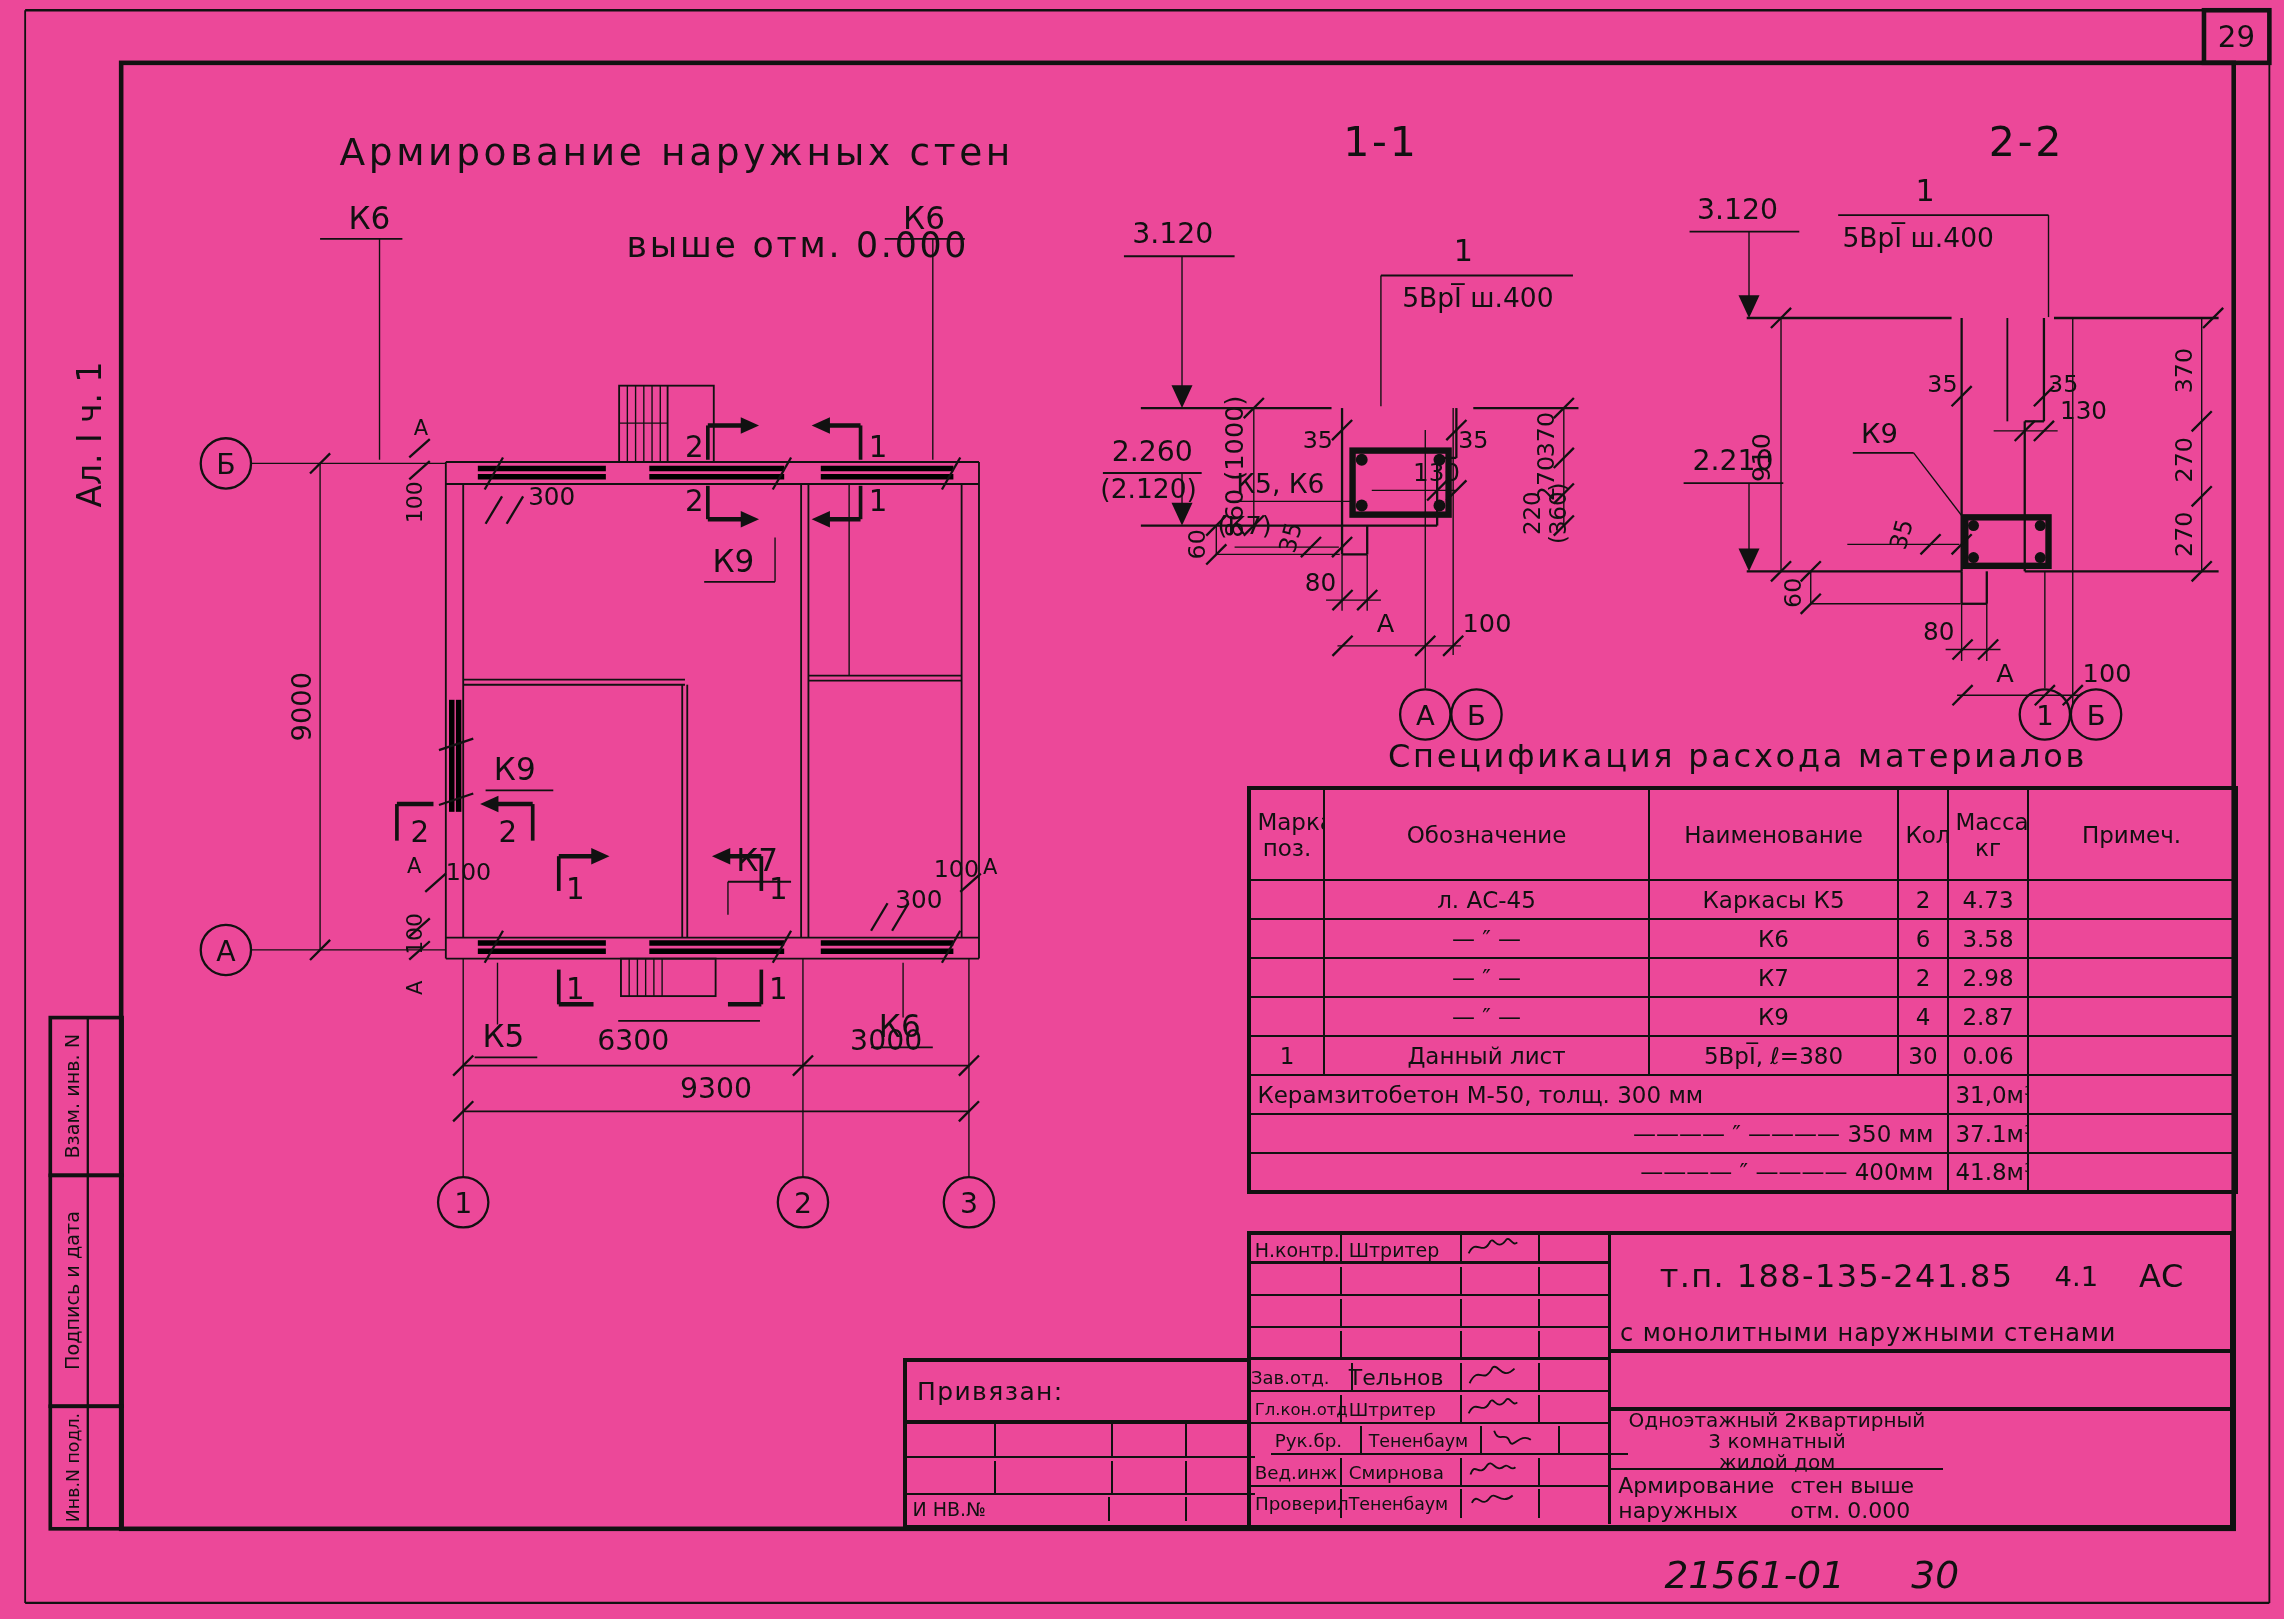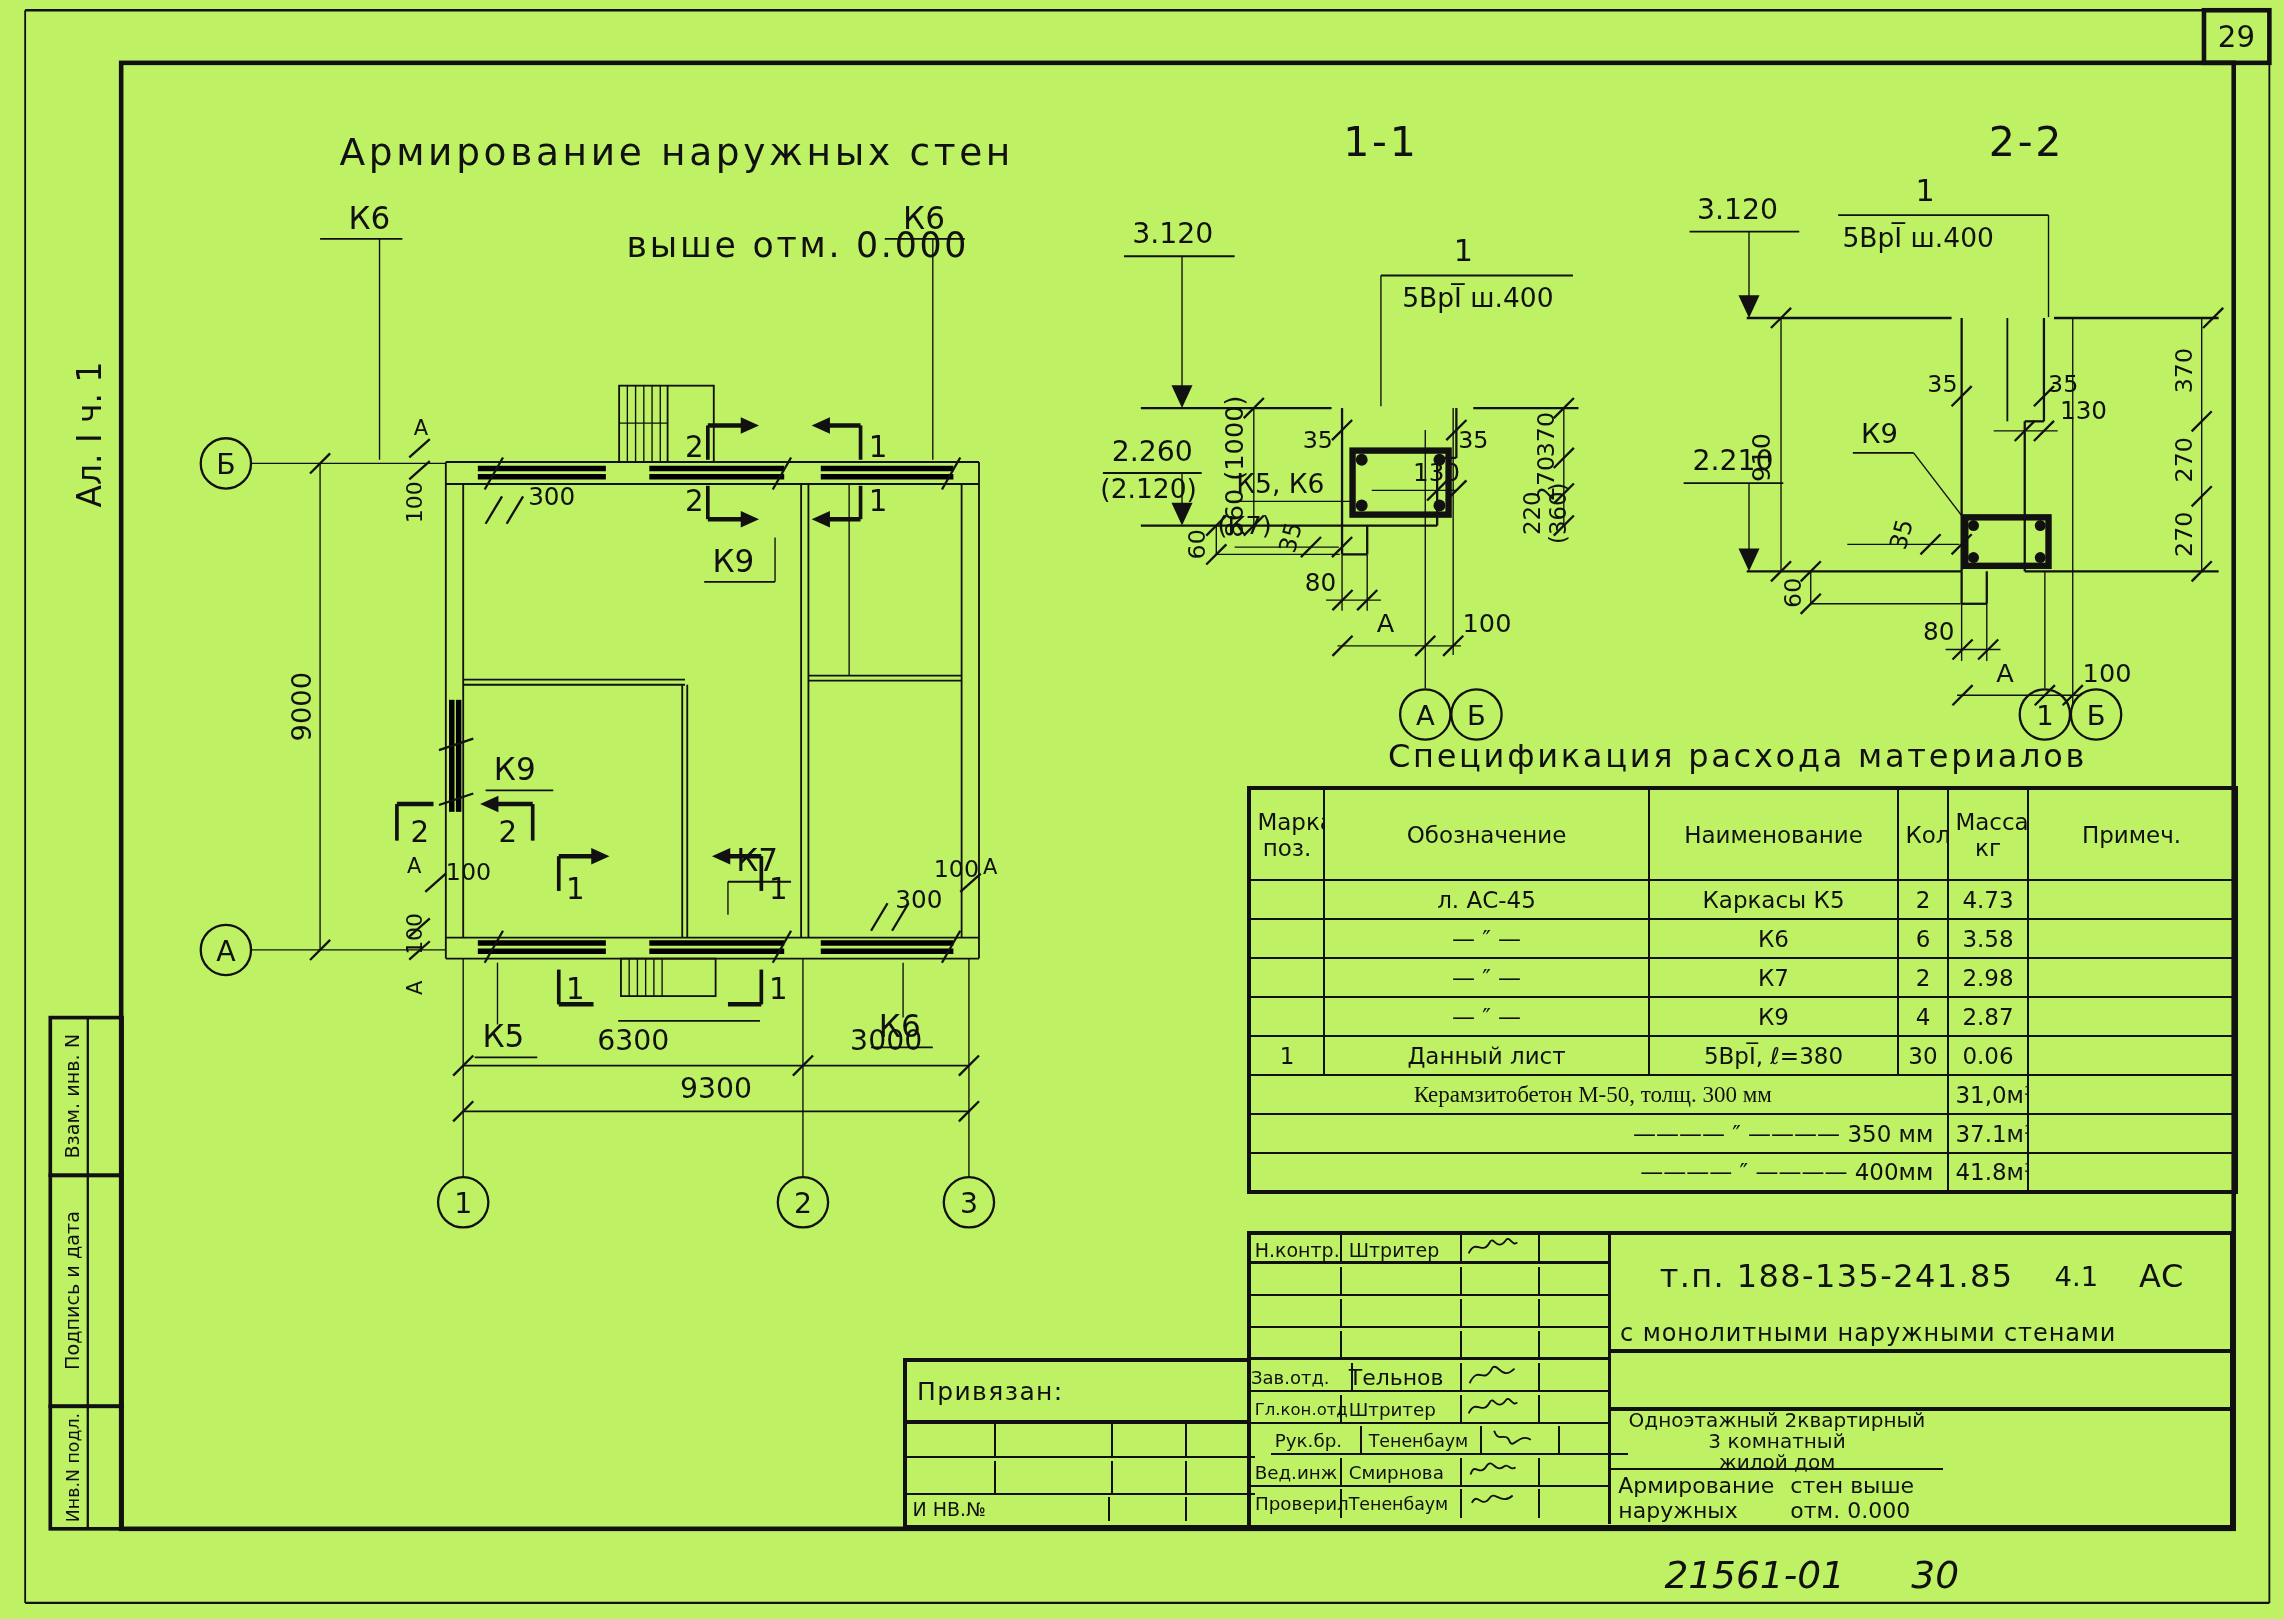--- a/index.html
+++ b/index.html
@@ -1,16 +1,16 @@
 <!DOCTYPE html>
 <html style="font-size:7.3px"><head>
 <meta charset="utf-8">
 <style>
   html,body{margin:0;padding:0;background:#e8e8e4;}
-  #sheet{position:relative;width:2284px;height:1620px;background:#bef264;overflow:hidden;
+  #sheet{position:relative;width:2284px;height:1620px;background:#ec4899;overflow:hidden;
          font-family:"DejaVu Sans", "Liberation Sans", sans-serif;color:#111;}
   svg{position:absolute;left:0;top:0;}
   .s3{stroke:#111;stroke-width:3;fill:none}
   .s4{stroke:#111;stroke-width:4;fill:none}
   .s5{stroke:#111;stroke-width:5;fill:none}
   .s8{stroke:#111;stroke-width:8;fill:none}
   .s10{stroke:#111;stroke-width:10;fill:none}
   .s13{stroke:#111;stroke-width:14;fill:none}
   .bar{stroke:#000;stroke-width:12;fill:none}
   .tk{stroke:#111;stroke-width:5;fill:none}
@@ -506,21 +506,21 @@
     </tr>
     <tr style="height:39px;">
       <td>1</td>
       <td>Данный лист</td>
       <td>5ВрI̅,  ℓ=380</td>
       <td>30</td>
       <td>0.06</td>
       <td></td>
     </tr>
     <tr style="height:39px;">
-      <td colspan="4" style="text-align:center;padding-right:19px;font-family:Liberation Serif, serif;">Керамзитобетон  М-50, толщ. 300 мм</td>
+      <td colspan="4" style="text-align:left;padding-right:19px;">Керамзитобетон  М-50, толщ. 300 мм</td>
       <td>31,0м³</td>
       <td></td>
     </tr>
     <tr style="height:39px;">
       <td colspan="4" style="text-align:right;padding-right:13.7px;">———— ″ ————  350 мм</td>
       <td>37.1м³</td>
       <td></td>
     </tr>
     <tr style="height:39px;">
       <td colspan="4" style="text-align:right;padding-right:13.7px;">———— ″ ————  400мм</td>

